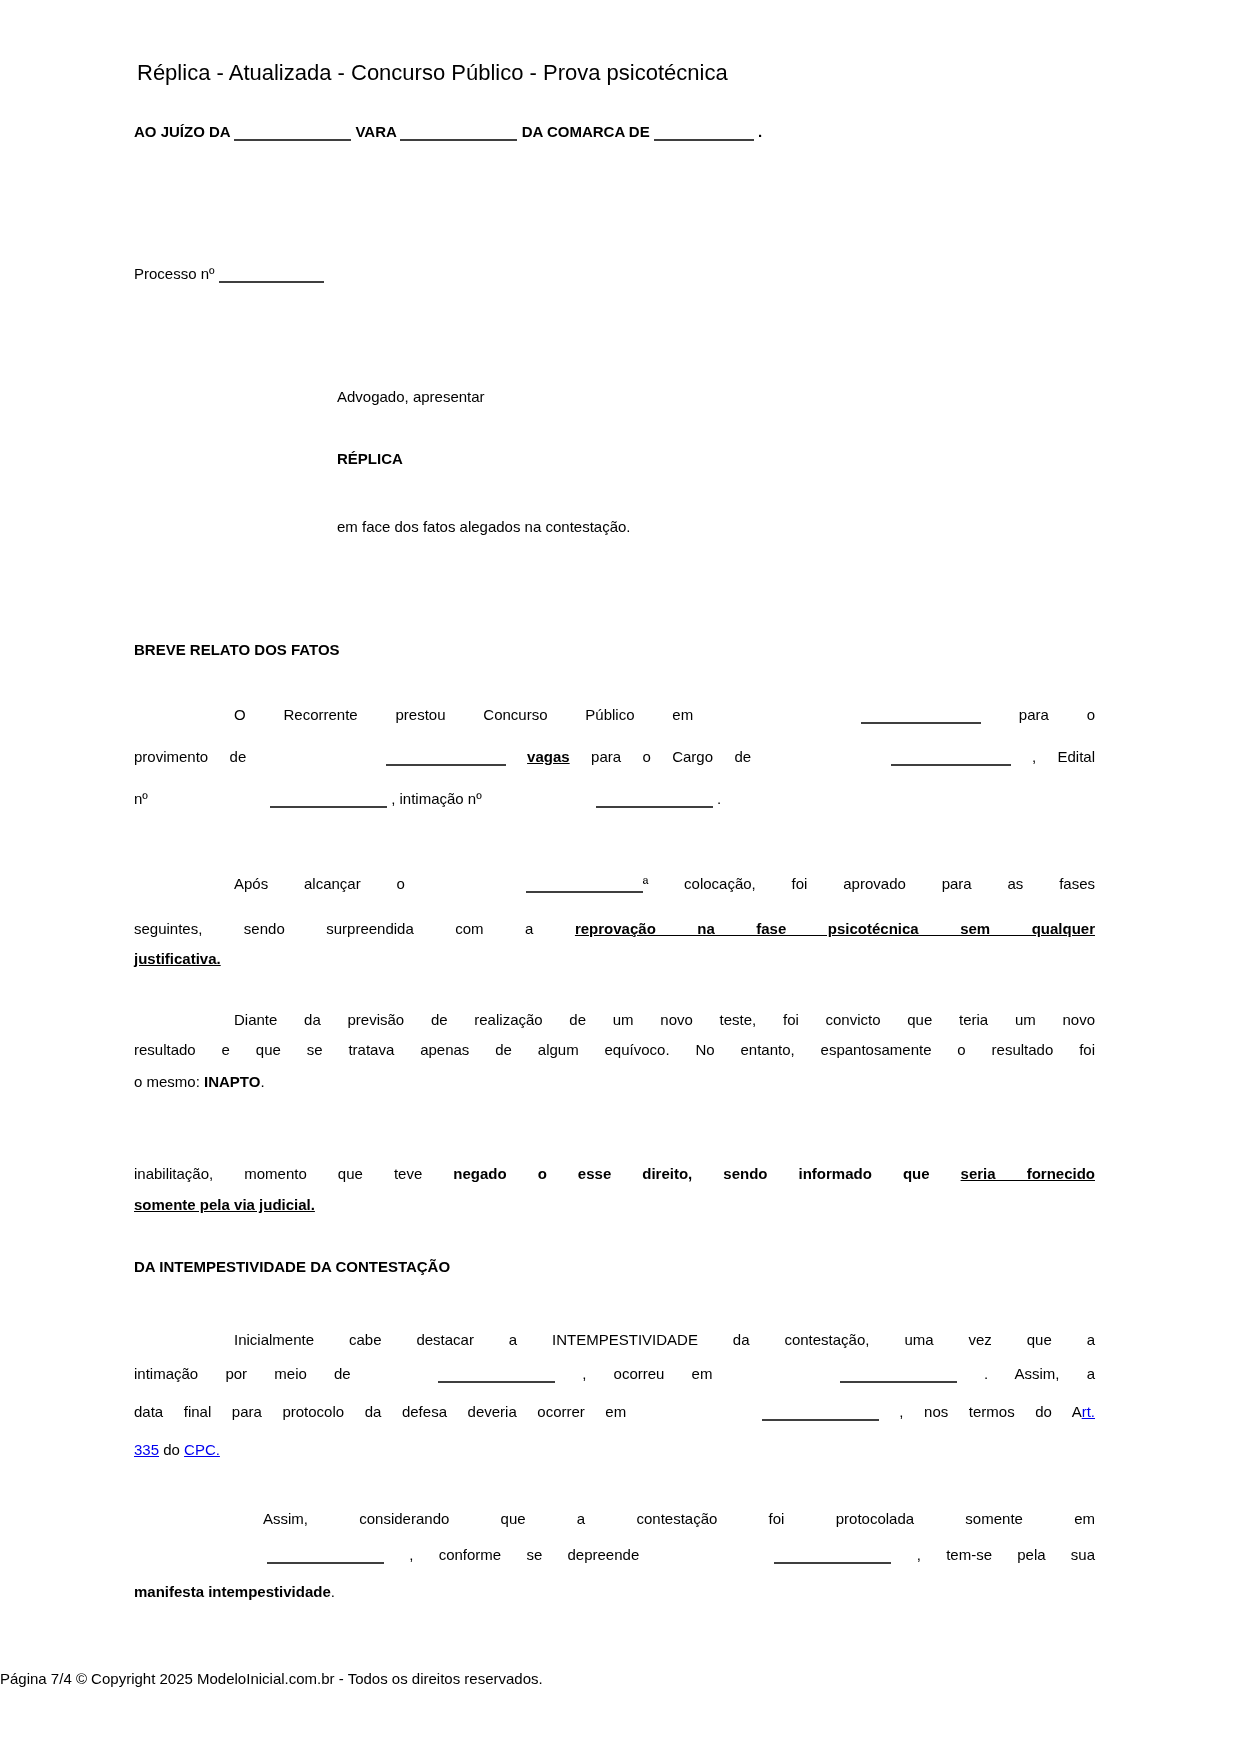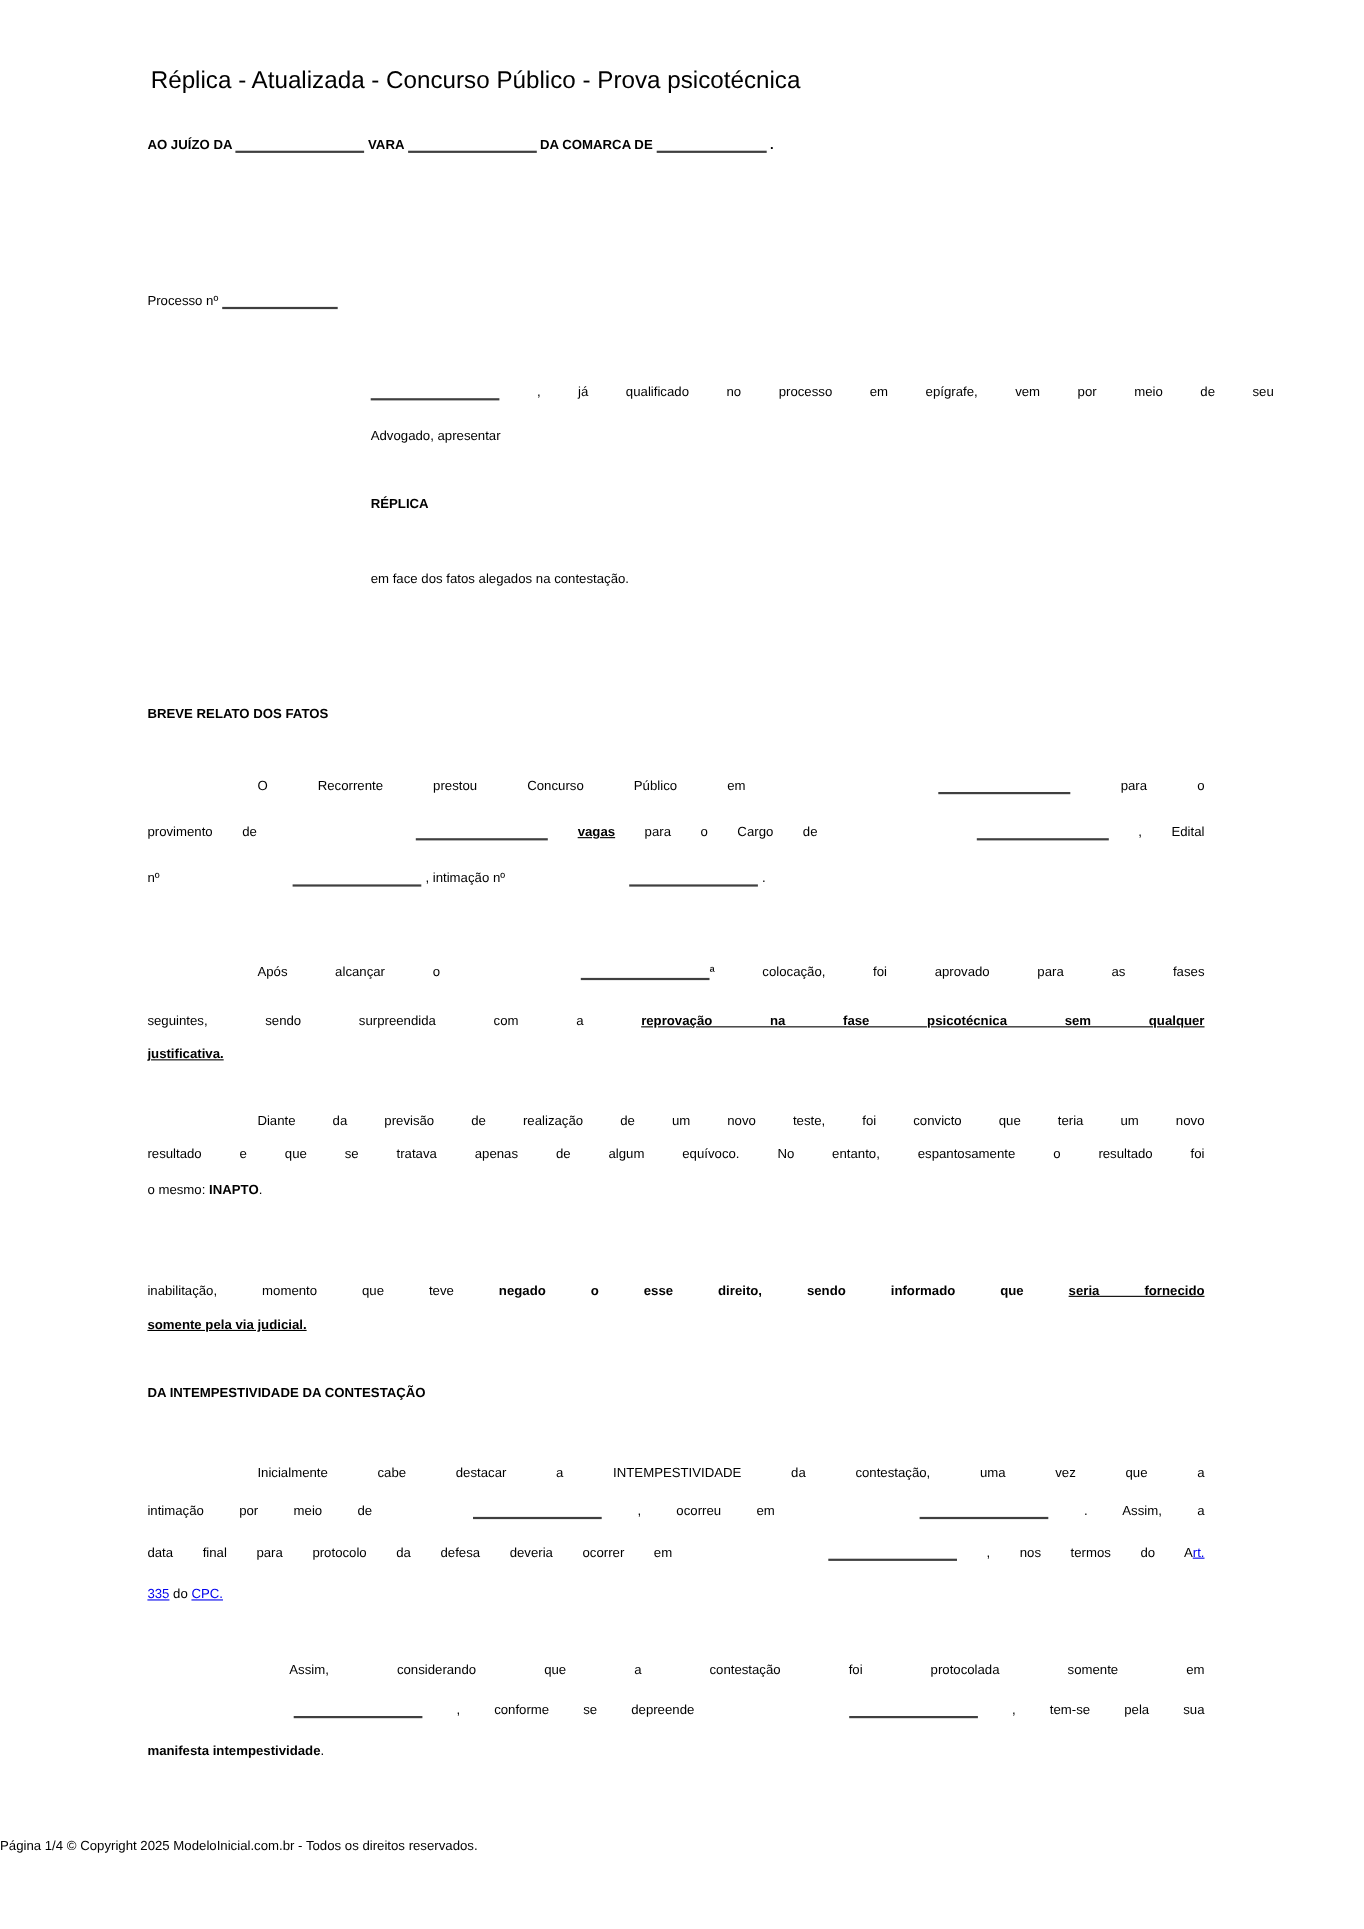--- a/index.html
+++ b/index.html
@@ -7,21 +7,21 @@
     position: relative;
     width: 1240px;
     height: 1754px;
     background: #ffffff;
     font-family: "Liberation Sans", sans-serif;
     color: #000000;
     overflow: hidden;
   }
   .line {
     position: absolute;
-    font-size: 12px;
+    font-size: 15px;
     line-height: 25px;
     white-space: pre-wrap;
   }
   .line.center { }
   .line.justify { text-align: justify; text-align-last: justify; text-justify: inter-word; }
   .line.bold { font-weight: bold; }
   .line.title { font-size: 22px; }
   .b { font-weight: bold; }
   .u { text-decoration: underline; }
   a.link { color: var(--link-color, #0000EE); text-decoration: underline; cursor: pointer; }
@@ -33,21 +33,20 @@
   }
   .gap { display: inline-block; height: 1px; }
 </style>
 </head>
 <body>
 
 <div id="page" style="background: rgb(255, 255, 255); color: rgb(0, 0, 0); --link-color: #0000EE; --rule-color: #3f3f3f;">
     <div class="line center title" style="top: 60px; left: 137px; width: 963px;"><span>Réplica - Atualizada - Concurso Público - Prova psicotécnica</span></div>
     <div class="line bold" style="top: 119px; left: 134px; width: 961px;"><span>AO JUÍZO DA </span><span class="blank" style="width: 117px;"></span><span> VARA </span><span class="blank" style="width: 117px;"></span><span> DA COMARCA DE </span><span class="blank" style="width: 100px;"></span><span> .</span></div>
     <div class="line" style="top: 261px; left: 134px;"><span>Processo nº </span><span class="blank" style="width: 105px;"></span></div>
-    <div class="line justify" style="top: 344px; left: 337px; width: 821px;"><span class="blank" style="width: 117px;"></span><span> , já qualificado no processo em epígrafe, vem por meio de seu</span></div>
     <div class="line" style="top: 384px; left: 337px;"><span>Advogado, apresentar</span></div>
     <div class="line center bold" style="top: 446px; left: 337px; width: 821px;"><span>RÉPLICA</span></div>
     <div class="line" style="top: 514px; left: 337px;"><span>em face dos fatos alegados na contestação.</span></div>
     <div class="line bold" style="top: 637px; left: 134px;"><span>BREVE RELATO DOS FATOS</span></div>
     <div class="line justify" style="top: 702px; left: 234px; width: 861px;"><span>O Recorrente prestou Concurso Público em </span><span class="gap" style="width: 130px;"></span><span class="blank" style="width: 120px;"></span><span> para o</span></div>
     <div class="line justify" style="top: 744px; left: 134px; width: 961px;"><span>provimento de </span><span class="gap" style="width: 118px;"></span><span class="blank" style="width: 120px;"></span><span> </span><span class="b u">vagas</span><span> para o Cargo de </span><span class="gap" style="width: 118px;"></span><span class="blank" style="width: 120px;"></span><span> , Edital</span></div>
     <div class="line" style="top: 786px; left: 134px;"><span>nº </span><span class="gap" style="width: 118px;"></span><span class="blank" style="width: 117px;"></span><span> , intimação nº </span><span class="gap" style="width: 110px;"></span><span class="blank" style="width: 117px;"></span><span> .</span></div>
     <div class="line justify" style="top: 871px; left: 234px; width: 861px;"><span>Após alcançar o </span><span class="gap" style="width: 85px;"></span><span class="blank" style="width: 117px;"></span><span>ª colocação, foi aprovado para as fases</span></div>
     <div class="line justify" style="top: 916px; left: 134px; width: 961px;"><span>seguintes, sendo surpreendida com a </span><span class="b u">reprovação na fase psicotécnica sem qualquer</span></div>
     <div class="line" style="top: 946px; left: 134px;"><span class="b u">justificativa.</span></div>
@@ -57,14 +56,14 @@
     <div class="line justify" style="top: 1161px; left: 134px; width: 961px;"><span>inabilitação, momento que teve </span><span class="b">negado o esse direito, sendo informado que </span><span class="b u">seria fornecido</span></div>
     <div class="line" style="top: 1192px; left: 134px;"><span class="b u">somente pela via judicial.</span></div>
     <div class="line bold" style="top: 1254px; left: 134px;"><span>DA INTEMPESTIVIDADE DA CONTESTAÇÃO</span></div>
     <div class="line justify" style="top: 1327px; left: 234px; width: 861px;"><span>Inicialmente cabe destacar a INTEMPESTIVIDADE da contestação, uma vez que a</span></div>
     <div class="line justify" style="top: 1361px; left: 134px; width: 961px;"><span>intimação por meio de </span><span class="gap" style="width: 60px;"></span><span class="blank" style="width: 117px;"></span><span> , ocorreu em </span><span class="gap" style="width: 100px;"></span><span class="blank" style="width: 117px;"></span><span> . Assim, a</span></div>
     <div class="line justify" style="top: 1399px; left: 134px; width: 961px;"><span>data final para protocolo da defesa deveria ocorrer em </span><span class="gap" style="width: 115px;"></span><span class="blank" style="width: 117px;"></span><span> , nos termos do A</span><a class="link" href="#">rt.</a></div>
     <div class="line" style="top: 1437px; left: 134px;"><a class="link" href="#">335</a><span> do </span><a class="link" href="#">CPC.</a></div>
     <div class="line justify" style="top: 1506px; left: 263px; width: 832px;"><span>Assim, considerando que a contestação foi protocolada somente em</span></div>
     <div class="line justify" style="top: 1542px; left: 267px; width: 828px;"><span class="blank" style="width: 117px;"></span><span> , conforme se depreende </span><span class="gap" style="width: 110px;"></span><span class="blank" style="width: 117px;"></span><span> , tem-se pela sua</span></div>
     <div class="line" style="top: 1579px; left: 134px;"><span class="b">manifesta intempestividade</span><span>.</span></div>
-    <div class="line center" style="top: 1666px; left: 0px; width: 1240px;"><span>Página 1/4 © Copyright 2025 ModeloInicial.com.br - Todos os direitos reservados.</span></div>
+    <div class="line center" style="top: 1666px; left: 0px; width: 1240px;"><span>Página 7/4 © Copyright 2025 ModeloInicial.com.br - Todos os direitos reservados.</span></div>
   </div>
 
 </body></html>

